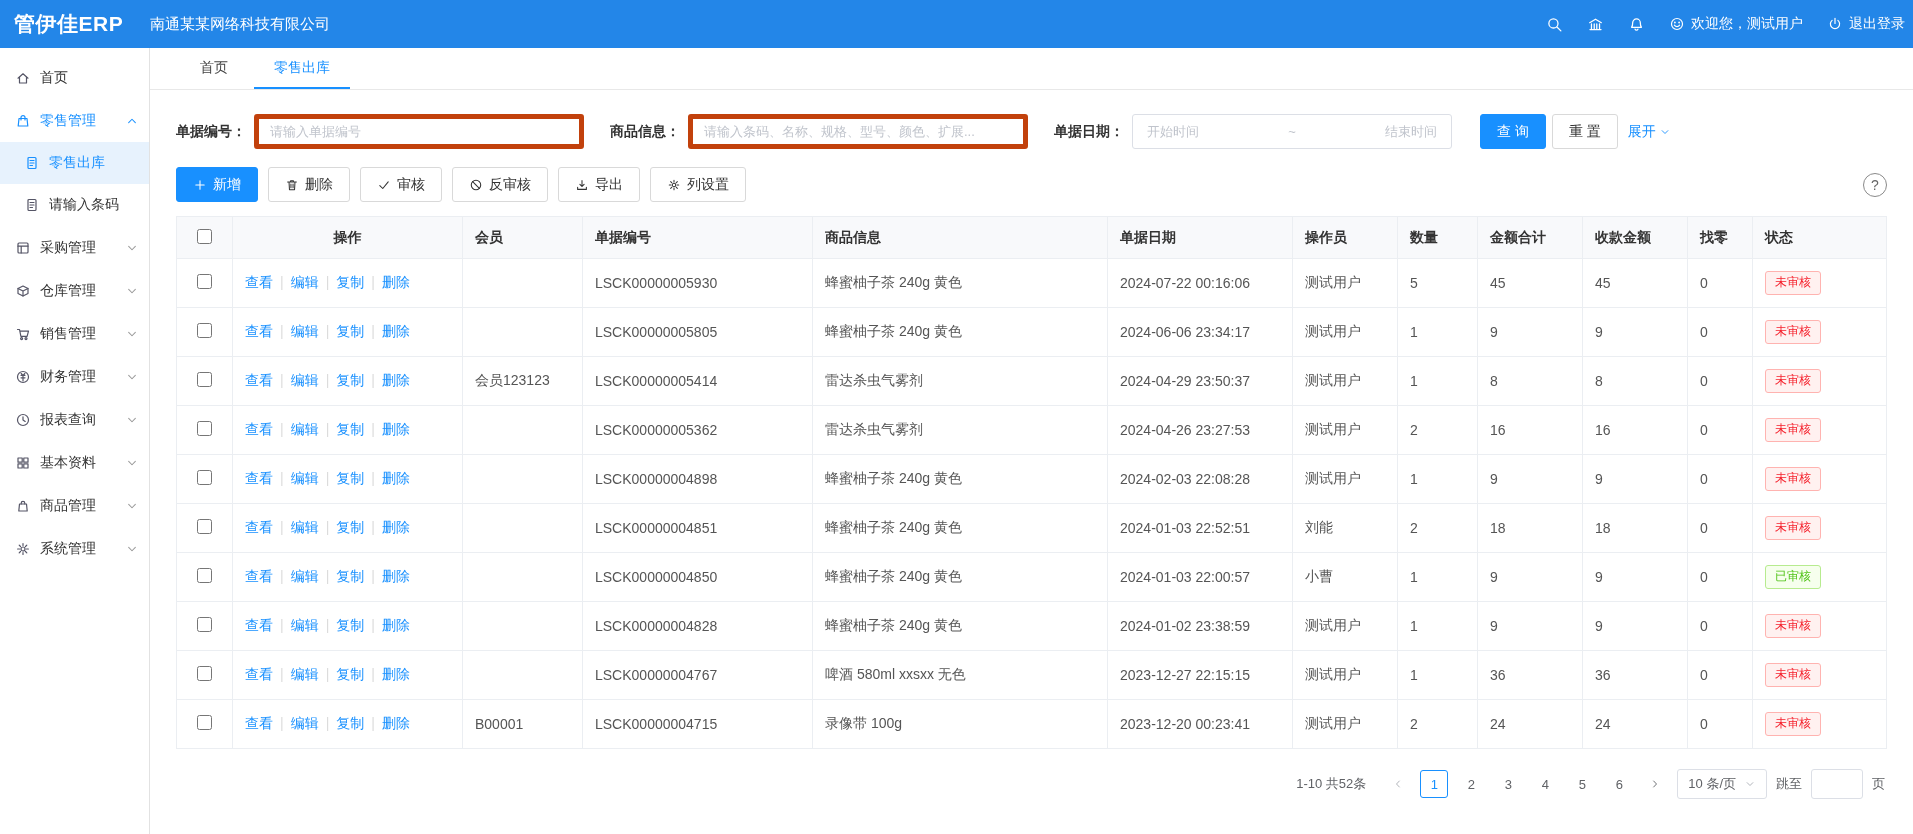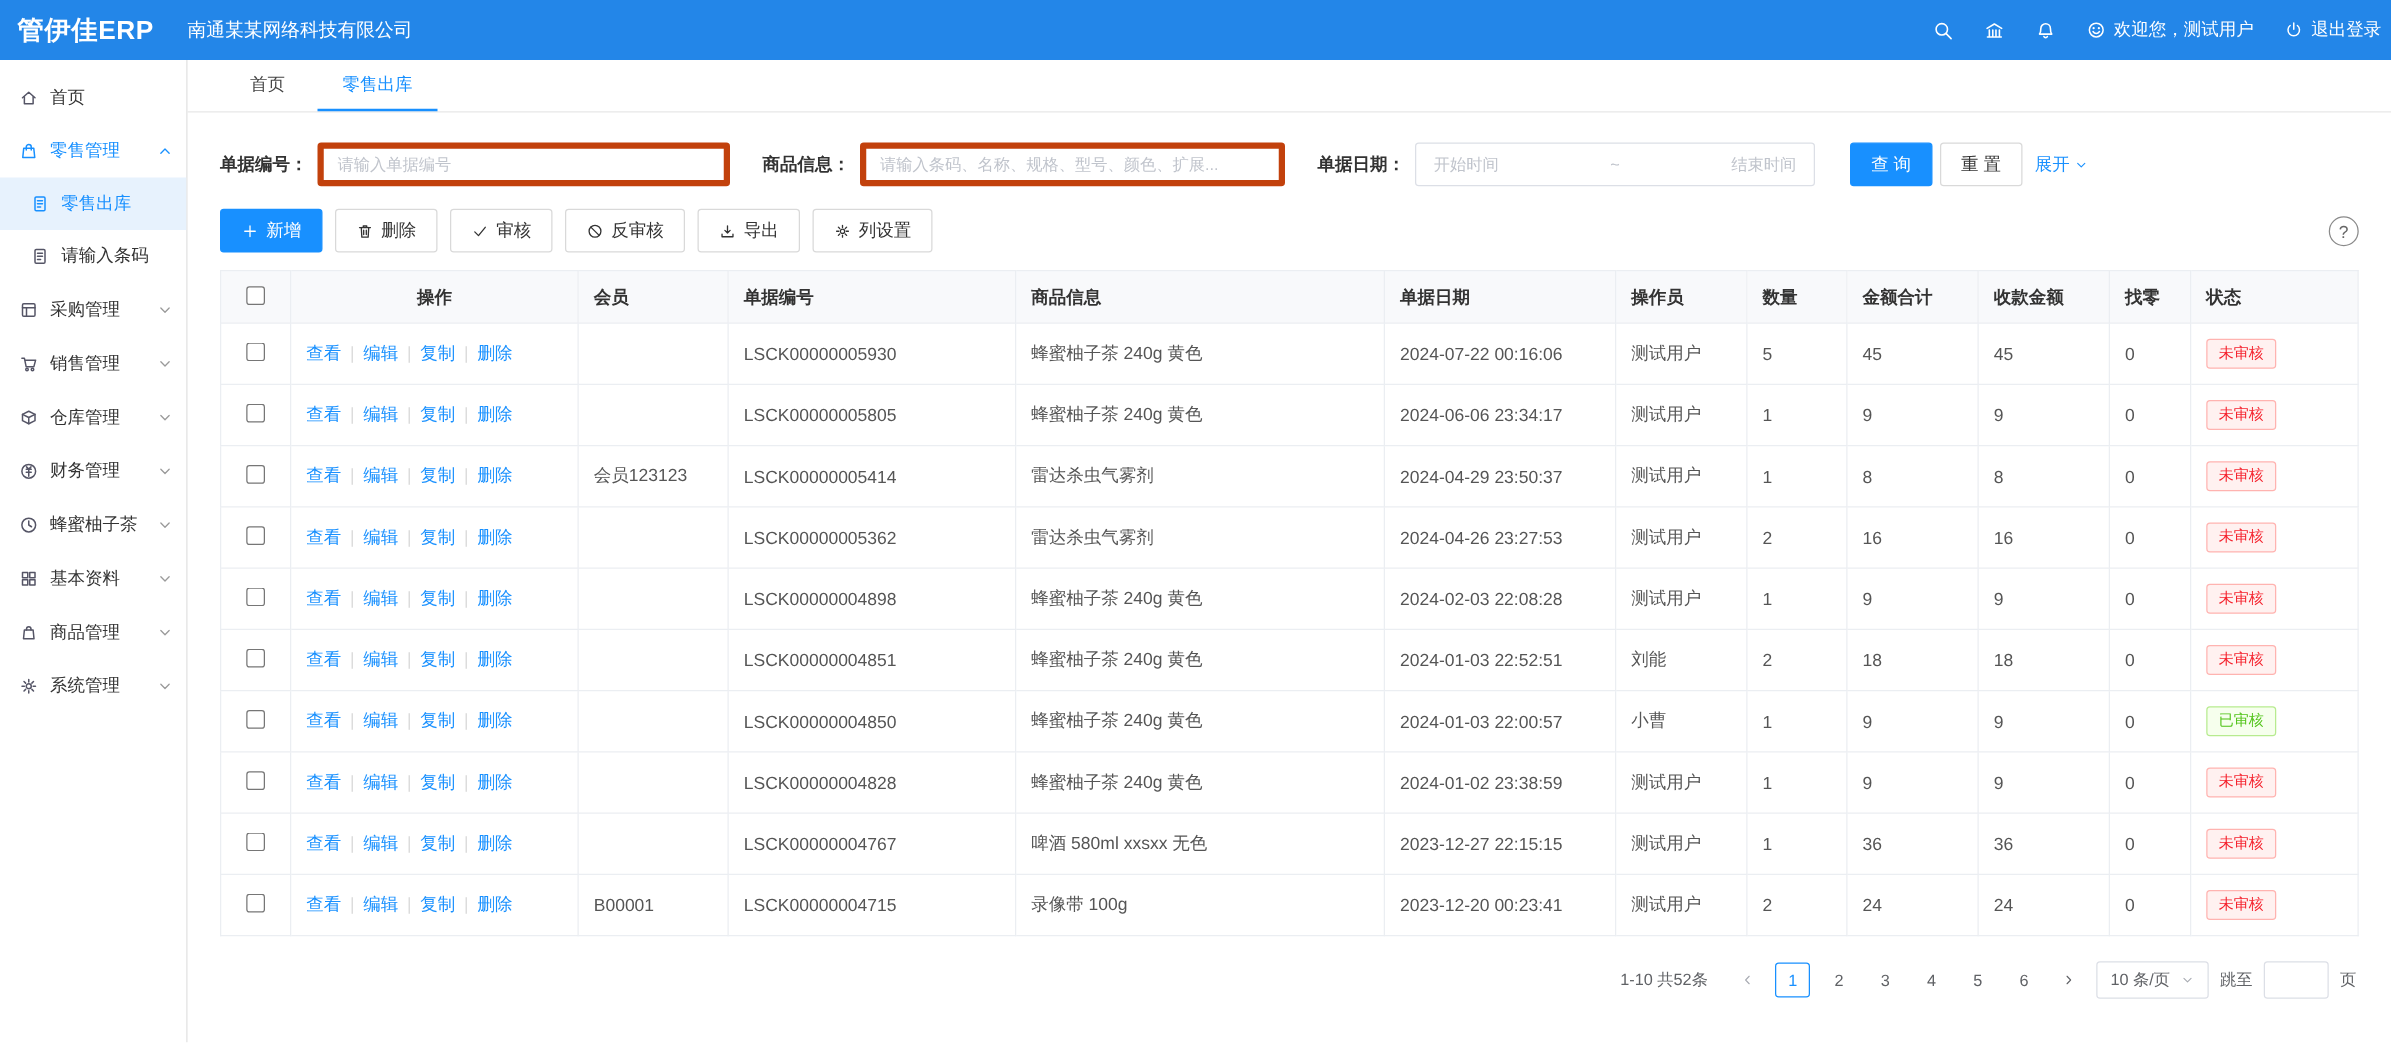--- a/index.html
+++ b/index.html
@@ -186,68 +186,68 @@
           <span class="side-label">采购管理</span>
           <span class="chev">
             <svg viewBox="0 0 16 16" fill="none" stroke="currentColor" stroke-width="1.2" stroke-linecap="round" stroke-linejoin="round">
               <path d="M4.2 6.2 8 10l3.8-3.8"></path>
             </svg>
           </span>
         </div>
         <div class="side-item">
           <span class="icon">
             <svg viewBox="0 0 16 16" fill="none" stroke="currentColor" stroke-width="1.2" stroke-linecap="round" stroke-linejoin="round">
+              <path d="M3 5.5 8 3l5 2.5v5L8 13 3 10.5z"></path>
+              <path d="M3 5.5 8 8l5-2.5M8 8v5"></path>
+            </svg>
+          </span>
+          <span class="side-label">仓库管理</span>
+          <span class="chev">
+            <svg viewBox="0 0 16 16" fill="none" stroke="currentColor" stroke-width="1.2" stroke-linecap="round" stroke-linejoin="round">
+              <path d="M4.2 6.2 8 10l3.8-3.8"></path>
+            </svg>
+          </span>
+        </div>
+        <div class="side-item">
+          <span class="icon">
+            <svg viewBox="0 0 16 16" fill="none" stroke="currentColor" stroke-width="1.2" stroke-linecap="round" stroke-linejoin="round">
               <path d="M2.5 3.5h2l1.4 6.8h6.2l1.4-5.2H5"></path>
               <circle cx="6.6" cy="12.6" r="1"></circle>
               <circle cx="11" cy="12.6" r="1"></circle>
             </svg>
           </span>
           <span class="side-label">销售管理</span>
           <span class="chev">
             <svg viewBox="0 0 16 16" fill="none" stroke="currentColor" stroke-width="1.2" stroke-linecap="round" stroke-linejoin="round">
               <path d="M4.2 6.2 8 10l3.8-3.8"></path>
             </svg>
           </span>
         </div>
         <div class="side-item">
           <span class="icon">
             <svg viewBox="0 0 16 16" fill="none" stroke="currentColor" stroke-width="1.2" stroke-linecap="round" stroke-linejoin="round">
-              <path d="M3 5.5 8 3l5 2.5v5L8 13 3 10.5z"></path>
-              <path d="M3 5.5 8 8l5-2.5M8 8v5"></path>
-            </svg>
-          </span>
-          <span class="side-label">仓库管理</span>
-          <span class="chev">
-            <svg viewBox="0 0 16 16" fill="none" stroke="currentColor" stroke-width="1.2" stroke-linecap="round" stroke-linejoin="round">
-              <path d="M4.2 6.2 8 10l3.8-3.8"></path>
-            </svg>
-          </span>
-        </div>
-        <div class="side-item">
-          <span class="icon">
-            <svg viewBox="0 0 16 16" fill="none" stroke="currentColor" stroke-width="1.2" stroke-linecap="round" stroke-linejoin="round">
               <circle cx="8" cy="8" r="5.5"></circle>
               <path d="M6 6.3h4M6 8.8h4M8 6.3V12M6.2 4.5 8 6.3l1.8-1.8"></path>
             </svg>
           </span>
           <span class="side-label">财务管理</span>
           <span class="chev">
             <svg viewBox="0 0 16 16" fill="none" stroke="currentColor" stroke-width="1.2" stroke-linecap="round" stroke-linejoin="round">
               <path d="M4.2 6.2 8 10l3.8-3.8"></path>
             </svg>
           </span>
         </div>
         <div class="side-item">
           <span class="icon">
             <svg viewBox="0 0 16 16" fill="none" stroke="currentColor" stroke-width="1.2" stroke-linecap="round" stroke-linejoin="round">
               <circle cx="8" cy="8" r="5.5"></circle>
               <path d="M8 4.8V8l2.2 1.4"></path>
             </svg>
           </span>
-          <span class="side-label">蜂蜜柚子茶</span>
+          <span class="side-label">报表查询</span>
           <span class="chev">
             <svg viewBox="0 0 16 16" fill="none" stroke="currentColor" stroke-width="1.2" stroke-linecap="round" stroke-linejoin="round">
               <path d="M4.2 6.2 8 10l3.8-3.8"></path>
             </svg>
           </span>
         </div>
         <div class="side-item">
           <span class="icon">
             <svg viewBox="0 0 16 16" fill="none" stroke="currentColor" stroke-width="1.2" stroke-linecap="round" stroke-linejoin="round">
               <rect x="3" y="3" width="4.2" height="4.2"></rect>

